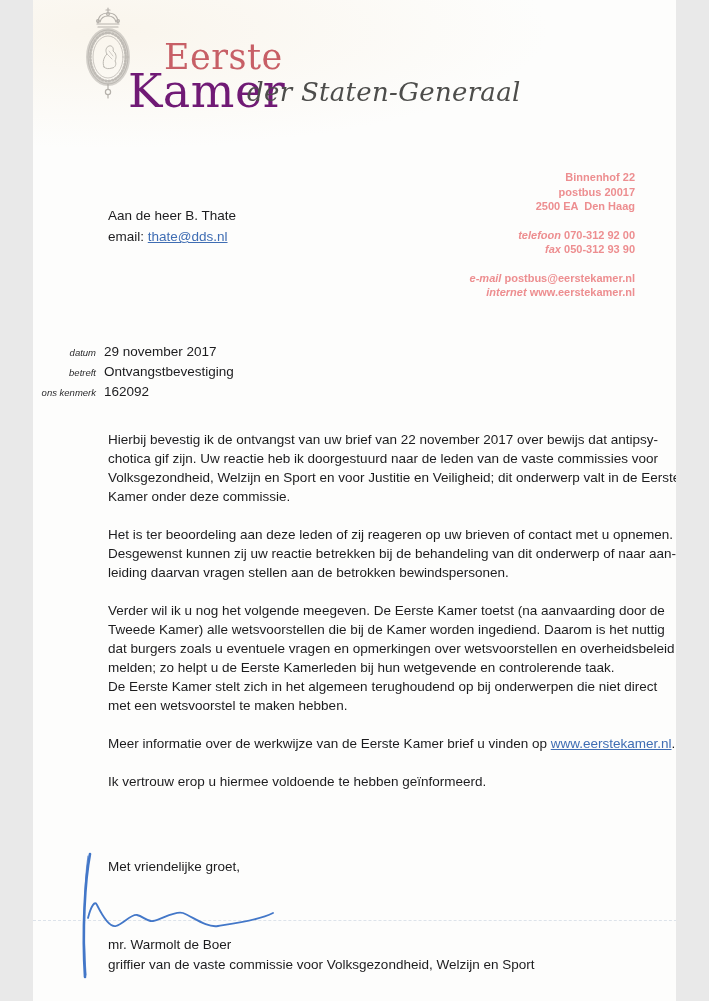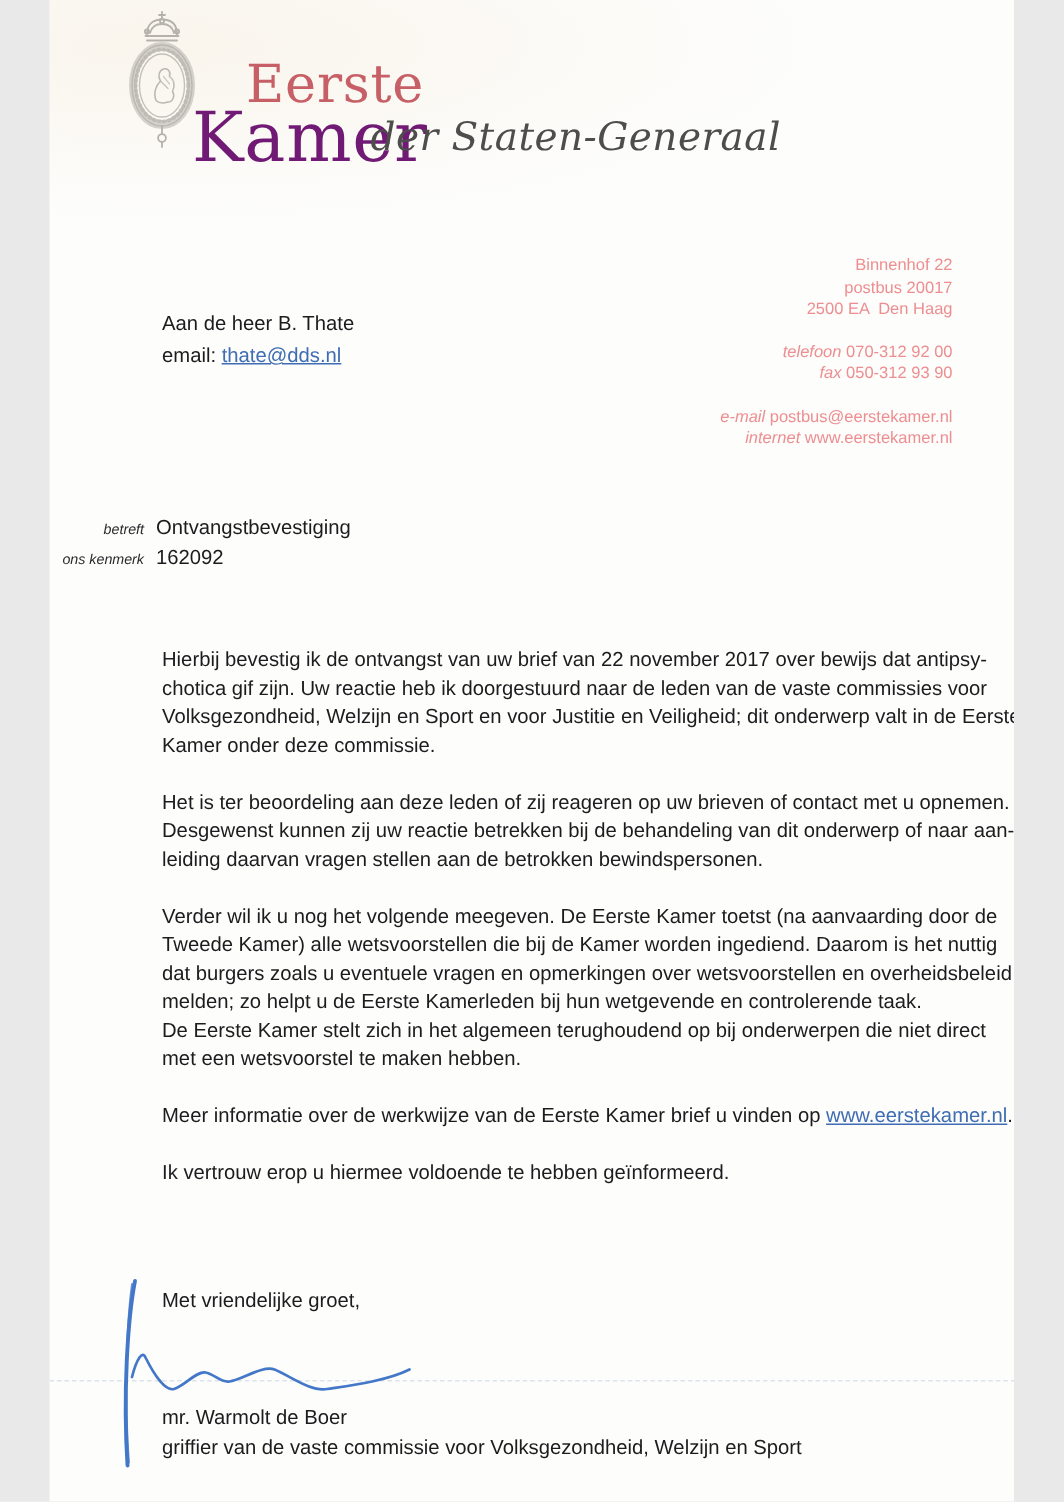--- a/index.html
+++ b/index.html
@@ -36,20 +36,21 @@
     font-family:"DejaVu Serif","Liberation Serif",serif;
     font-style:italic;font-size:26px;color:#4d4d4b;letter-spacing:0.3px;
   }
 
   
   .contact{
     position:absolute;right:41px;top:170px;
     text-align:right;
     font-size:11px;line-height:14.5px;
     color:#ed8e90;
+    font-weight:bold;
   }
   .contact-line{white-space:pre;}
   .contact-gap{height:14px;}
   .contact .lbl{font-style:italic;}
 
   
   .recipient{position:absolute;left:75px;top:205px;font-size:13.5px;line-height:21px;}
   a.doc-link{color:#3f6db3;text-decoration:underline;cursor:pointer;}
 
   
@@ -124,20 +125,24 @@
     <div class="contact-line"><span class="lbl">internet</span> <span>www.eerstekamer.nl</span></div>
   </div>
 
   <div class="recipient">
     <div>Aan de heer B. Thate</div>
     <div><span>email: </span><a class="doc-link">thate@dds.nl</a></div>
   </div>
 
   <div class="refblock">
     <div class="refrow">
+      <span class="reflabel">datum</span>
+      <span class="refvalue">29 november 2017</span>
+    </div>
+    <div class="refrow">
       <span class="reflabel">betreft</span>
       <span class="refvalue">Ontvangstbevestiging</span>
     </div>
     <div class="refrow">
       <span class="reflabel">ons kenmerk</span>
       <span class="refvalue">162092</span>
     </div>
   </div>
 
   <div class="body-text">

